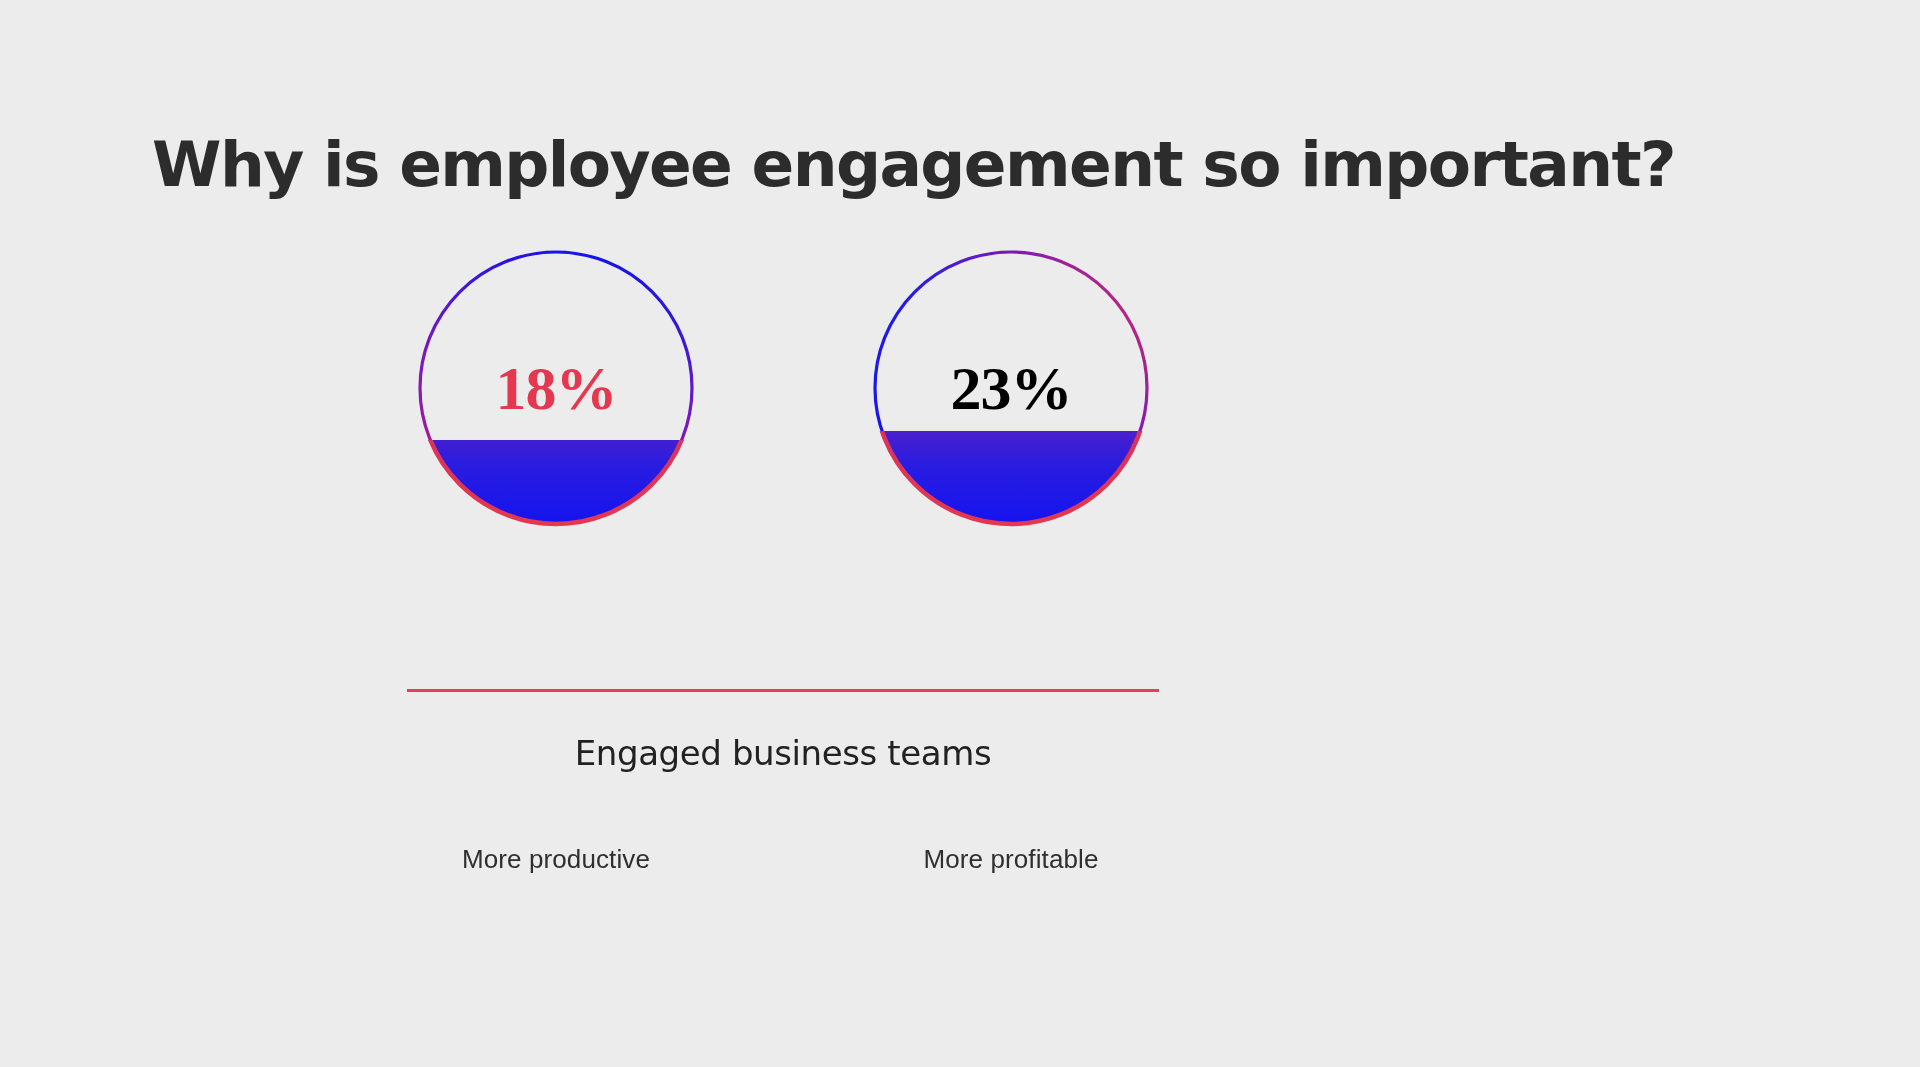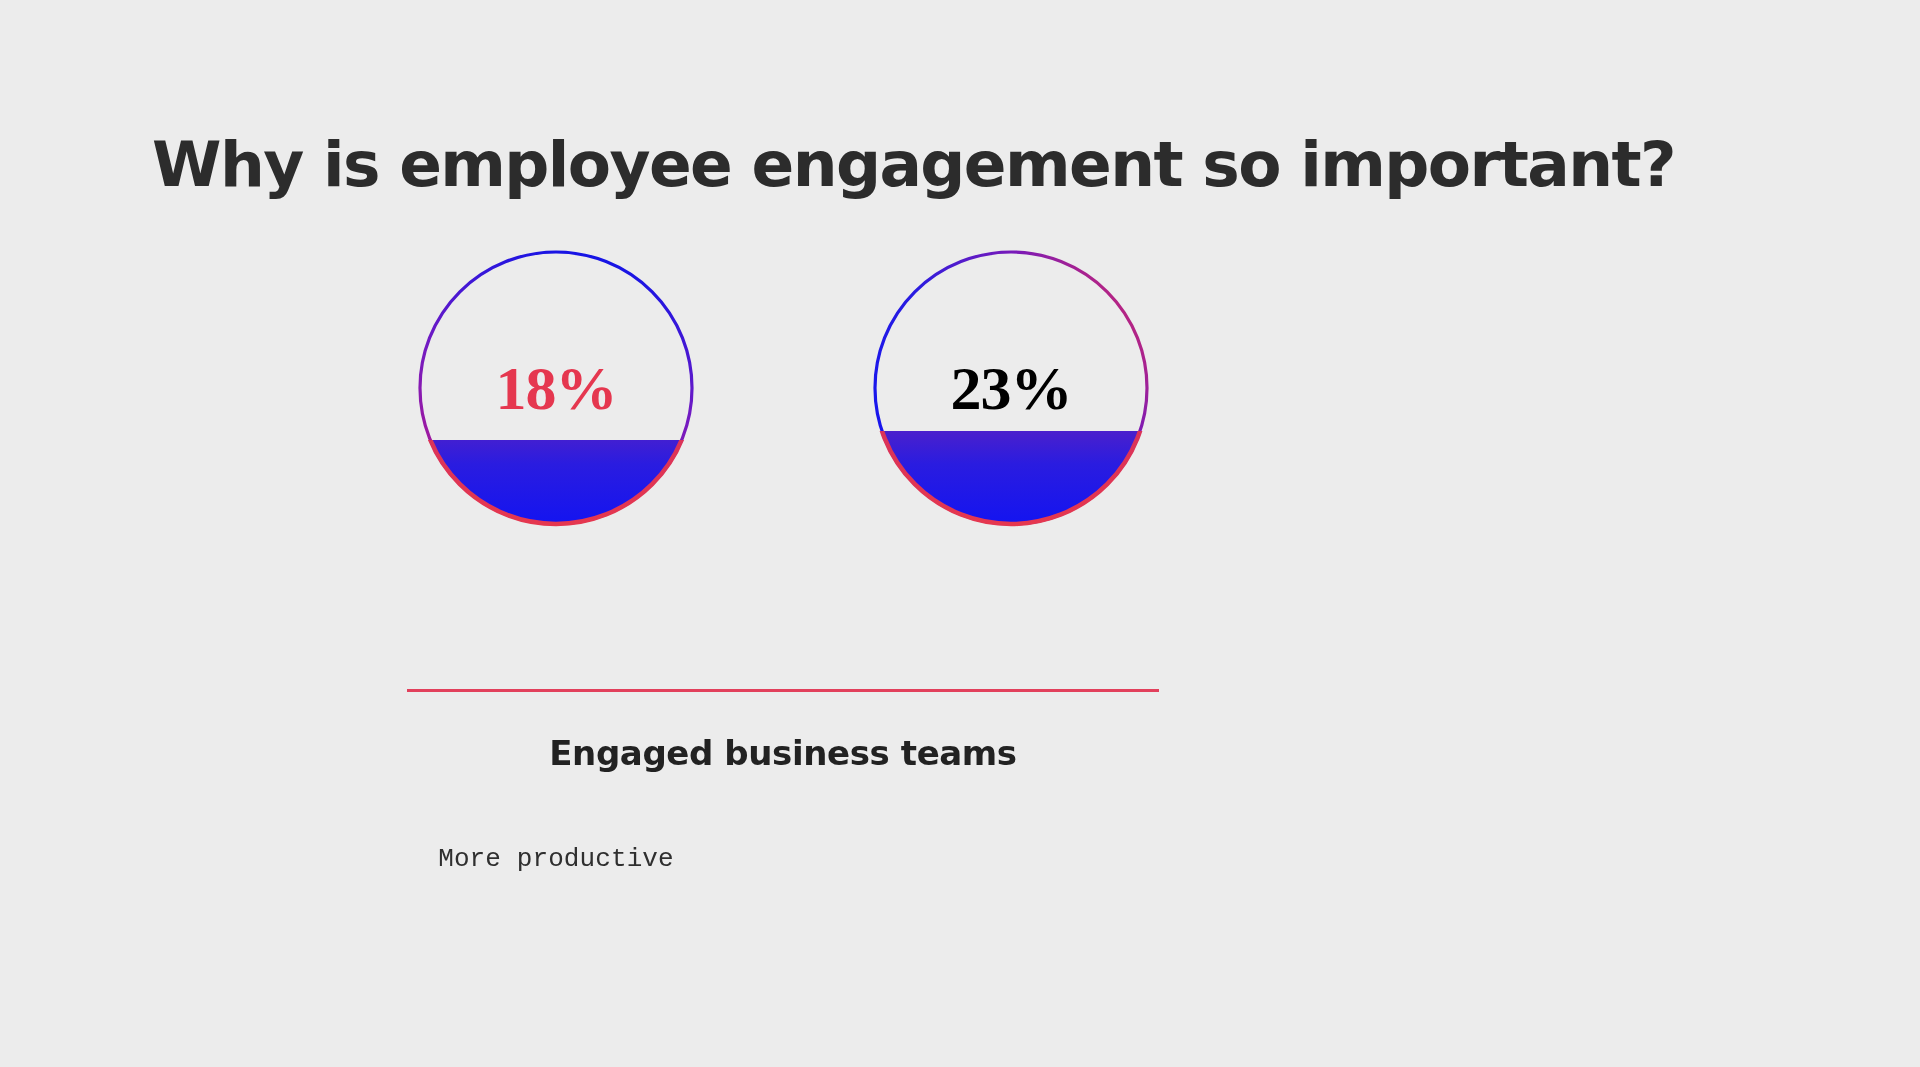--- a/index.html
+++ b/index.html
@@ -79,21 +79,21 @@
     color: #e5374f;
     pointer-events: none;
   }
 
   
   .caption {
     position: absolute;
     top: 596px;
     width: 420px;
     text-align: center;
-    font-family: Liberation Mono, monospace;
+    font-family: Liberation Sans, sans-serif;
     font-size: 26px;
     font-weight: 400;
     color: #2f2f2f;
     letter-spacing: 0.1px;
   }
   .caption.left  { left: 346px; }
   .caption.right { left: 801px; }
 
   
   .divider {
@@ -107,21 +107,21 @@
 
   
   .footer {
     position: absolute;
     left: 407px;
     top: 733px;
     width: 752px;
     text-align: center;
     font-family: "DejaVu Sans", sans-serif;
     font-size: 34px;
-    font-weight: 700;
+    font-weight: 400;
     letter-spacing: -0.4px;
     color: #222222;
   }
 </style>
 </head>
 <body style="background: rgb(236, 236, 236);">
 
 <div id="infographic">
 
   <h1 class="title">Why is employee engagement so important?</h1>
@@ -203,20 +203,21 @@
         <g clip-path="url(#clipBottomR)">
           <circle cx="140" cy="140" r="136" fill="none" stroke="url(#arcGradR)" stroke-width="4.5"></circle>
         </g>
       </svg>
 
       <div class="gauge-value" style="color: #000000;">23%</div>
     </div>
 
     <div class="caption left">More productive</div>
 
+    <div class="caption right">More profitable</div>
 
   </div>
 
   <div class="divider" style="background: rgb(226, 64, 92);"></div>
 
   <div class="footer">Engaged business teams</div>
 
 </div>
 
 </body></html>

